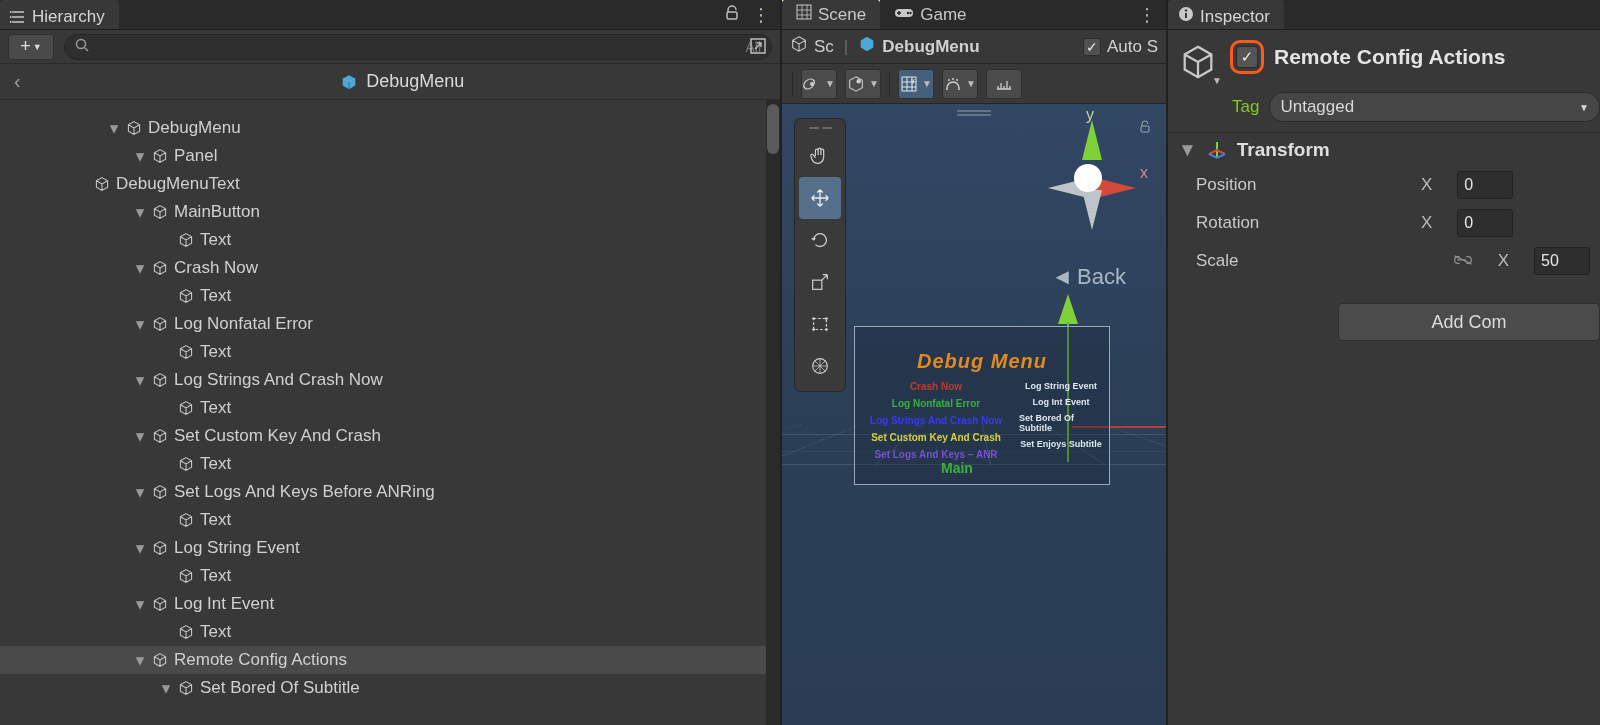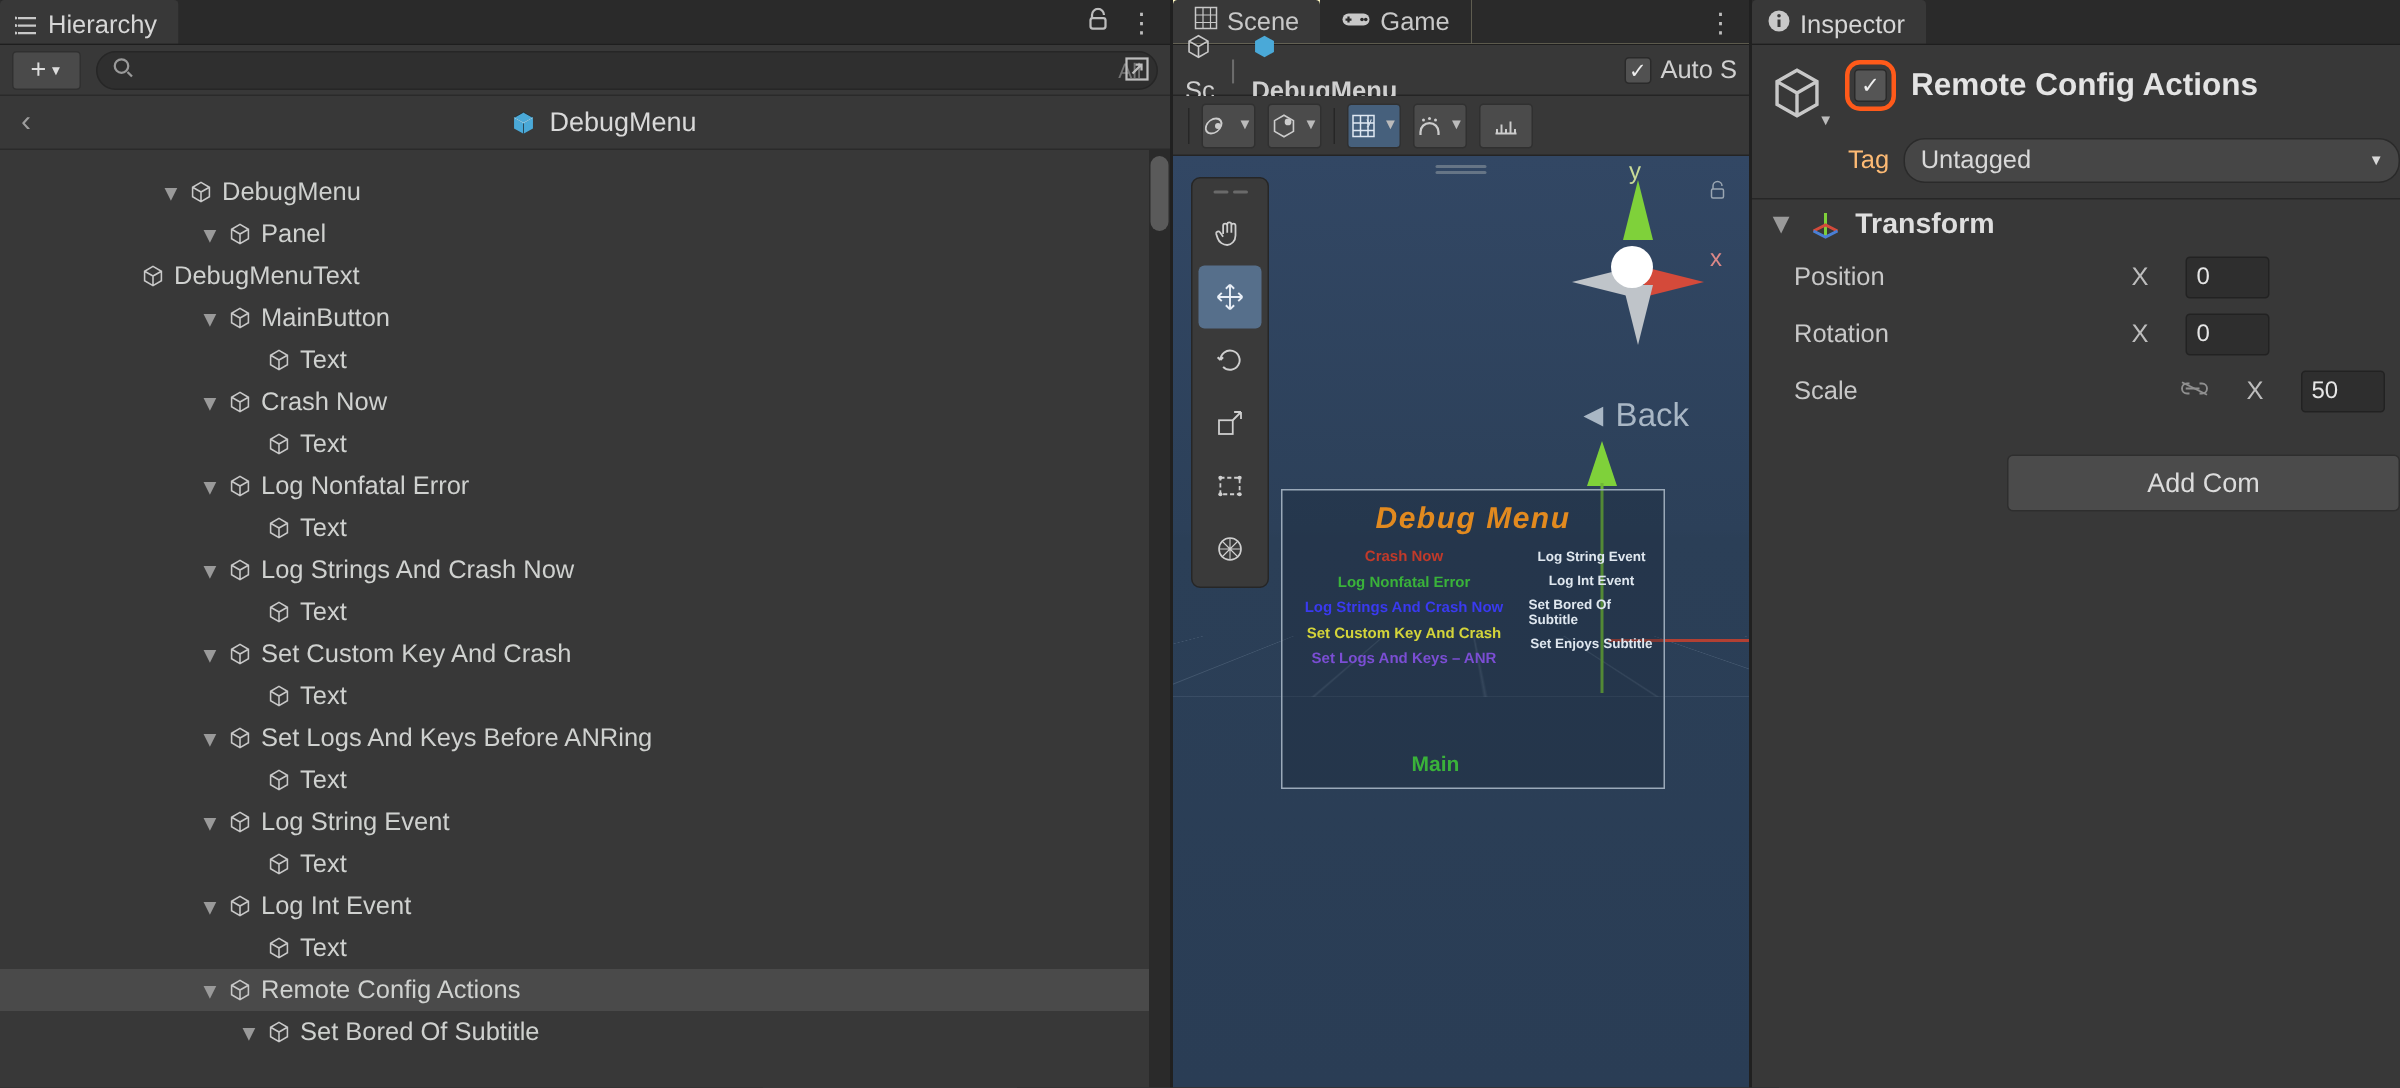--- a/index.html
+++ b/index.html
@@ -33,21 +33,21 @@
   .scroll-thumb { position:absolute; right:1px; top:4px; width:12px; height:50px; background:#5a5a5a; border-radius:6px; }
 
   
   .center { width: 386px; display:flex; flex-direction:column; background:#333; border-right:2px solid #202020; }
   .center .panel-tab-row { background:#fef9c3; }
   .center-tab { display:flex; align-items:center; gap:6px; padding:4px 14px; font-size:17px; }
   .center-tab.active { background:#383838; border-top-left-radius:3px; border-top-right-radius:3px; }
 
   .scene-crumb { height:34px; background:#383838; border-bottom:1px solid #242424; display:flex; align-items:center; gap:10px; padding:0 8px; font-size:17px; color:#d0d0d0; }
   .scene-crumb .sep { color:#6c6c6c; }
-  .scene-crumb .crumb-item { display:flex; align-items:flex-start; gap:6px;flex-direction:column; }
+  .scene-crumb .crumb-item { display:flex; align-items:center; gap:6px; }
   .auto-chk { margin-left:auto; display:flex; align-items:center; gap:6px; }
   .chk { width:18px; height:18px; background:#515151; border:1px solid #2a2a2a; border-radius:3px; display:flex; align-items:center; justify-content:center; color:#eee; font-size:14px; }
 
   .scene-tool-row { height:40px; background:#383838; border-bottom:1px solid #242424; display:flex; align-items:center; gap:8px; padding:0 10px; }
   .tbtn { background:#4b4b4b; border:1px solid #303030; border-radius:3px; height:30px; min-width:36px; display:flex; align-items:center; justify-content:center; gap:4px; color:#d0d0d0; }
   .tbtn.active { background:#46607c; }
   .tbtn .dd { font-size:10px; color:#bbb; }
   .tbar-sep { width:1px; height:24px; background:#262626; }
 
   .viewport { flex:1; position:relative; background: linear-gradient(#324764 0%, #2c4059 40%, #2b3f57 41%, #2a3d55 100%); overflow:hidden; }
@@ -77,21 +77,21 @@
   .gizmo .xlab { position:absolute; left:112px; top:52px; color:#d88; font-size:16px; }
   .gizmo .zneg { left:30px; top:56px; transform: rotate(-90deg); border-left:10px solid transparent; border-right:10px solid transparent; border-bottom:40px solid #bfc4c9; }
   .gizmo .zdown { left:54px; top:78px; transform: rotate(180deg); border-left:10px solid transparent; border-right:10px solid transparent; border-bottom:40px solid #bfc4c9; }
   .gizmo .lock { position:absolute; right:-4px; top:8px; color:#9aa6b2; font-size:14px; }
 
   .back-lbl { position:absolute; right:40px; top:160px; color:#a9b7c5; font-size:22px; display:flex; align-items:center; gap:4px; }
   .green-arrow { position:absolute; right:88px; top:190px; width:0; height:0; border-left:10px solid transparent; border-right:10px solid transparent; border-bottom:30px solid #7fd13a; }
   .green-line { position:absolute; right:97px; top:218px; width:2px; height:140px; background:#6fb836; }
   .red-line { position:absolute; top:322px; left:290px; right:0; height:2px; background:#b24033; }
 
-  .debug-panel { position:absolute; left:72px; top:222px; width:256px; height:200px; border:1px solid #9aa9b9; background:rgba(24,36,52,0.32); padding:8px 6px; }
+  .debug-panel { position:absolute; left:72px; top:222px; width:256px; height:159px; border:1px solid #9aa9b9; background:rgba(24,36,52,0.32); padding:23px 6px; }
   .debug-title { text-align:center; color:#e28a1f; font-weight:bold; font-style:italic; font-size:20px; letter-spacing:1px; }
   .debug-cols { display:flex; gap:8px; margin-top:8px; }
   .dc-left { flex:1; display:flex; flex-direction:column; align-items:center; gap:6px; font-size:10px; font-weight:bold; }
   .dc-right { width:84px; display:flex; flex-direction:column; align-items:center; gap:6px; font-size:9px; font-weight:bold; color:#dfe7ef; }
   .dm-crash { color:#c23a2a; }
   .dm-nf { color:#3ab23a; }
   .dm-lsc { color:#3a3af0; }
   .dm-sck { color:#d4d43a; }
   .dm-slk { color:#7b4ed4; }
   .dm-main { color:#3ab23a; position:absolute; bottom:8px; left:86px; font-size:14px; font-weight:bold; }
@@ -99,21 +99,21 @@
   
   .inspector { flex:1; display:flex; flex-direction:column; background:#383838; }
   .insp-head { display:flex; align-items:flex-start; gap:10px; padding:10px 10px 8px 8px; }
   .go-icon { width:44px; height:44px; display:flex; align-items:center; justify-content:center; position:relative; }
   .go-dd { position:absolute; bottom:-2px; right:-2px; font-size:10px; color:#bbb; }
   .insp-name-row { display:flex; align-items:center; gap:10px; flex:1; }
   .enable-box { width:34px; height:34px; border:3px solid #ff5a1a; border-radius:10px; display:flex; align-items:center; justify-content:center; background:#3a3a3a; }
   .enable-inner { width:22px; height:22px; background:#555; border:1px solid #2a2a2a; border-radius:3px; display:flex; align-items:center; justify-content:center; color:#eee; }
   .insp-name { font-size:21px; color:#e4e4e4; font-weight:600; }
   .tag-row { display:flex; align-items:center; gap:10px; padding: 0 0 10px 64px; }
-  .tag-lbl { color:#fdba74; font-size:17px; }
+  .tag-lbl { color:#84cc16; font-size:17px; }
   .tag-field { flex:1; background:#464646; border:1px solid #2a2a2a; border-radius:14px; height:30px; display:flex; align-items:center; padding:0 10px; color:#d8d8d8; font-size:17px; justify-content:space-between; }
   .tag-field .dd { font-size:10px; }
 
   .comp { border-top:1px solid #262626; }
   .comp-head { display:flex; align-items:center; gap:10px; padding:6px 10px; font-size:19px; font-weight:600; color:#dedede; }
   .comp-head .fold { color:#9a9a9a; }
   .transform-icon { width:20px; height:20px; }
   .comp-body { padding:4px 10px 10px 28px; display:flex; flex-direction:column; gap:10px; }
   .prop-row { display:flex; align-items:center; gap:25px; }
   .prop-name { width:200px; color:#c8c8c8; font-size:17px; }

